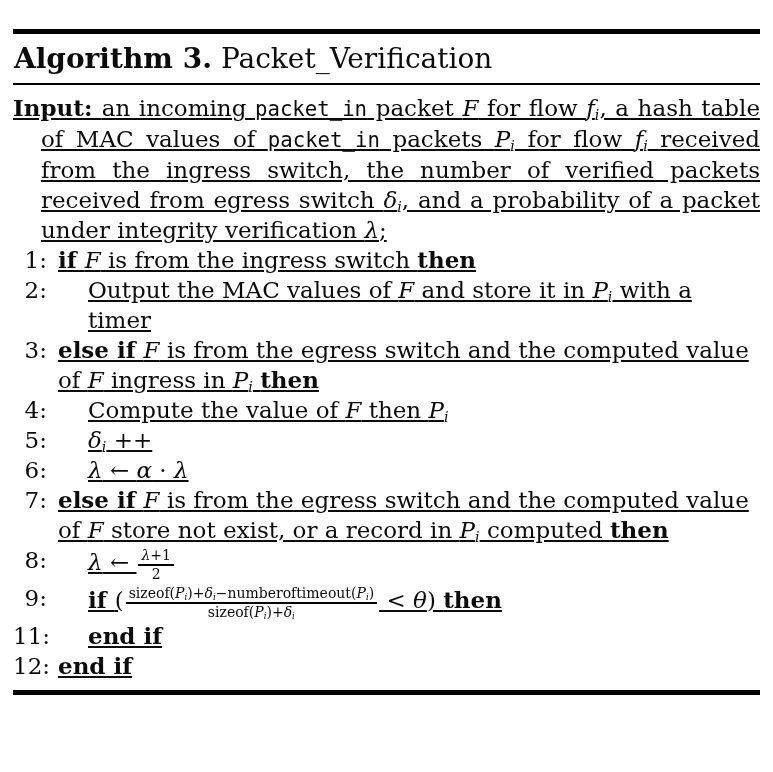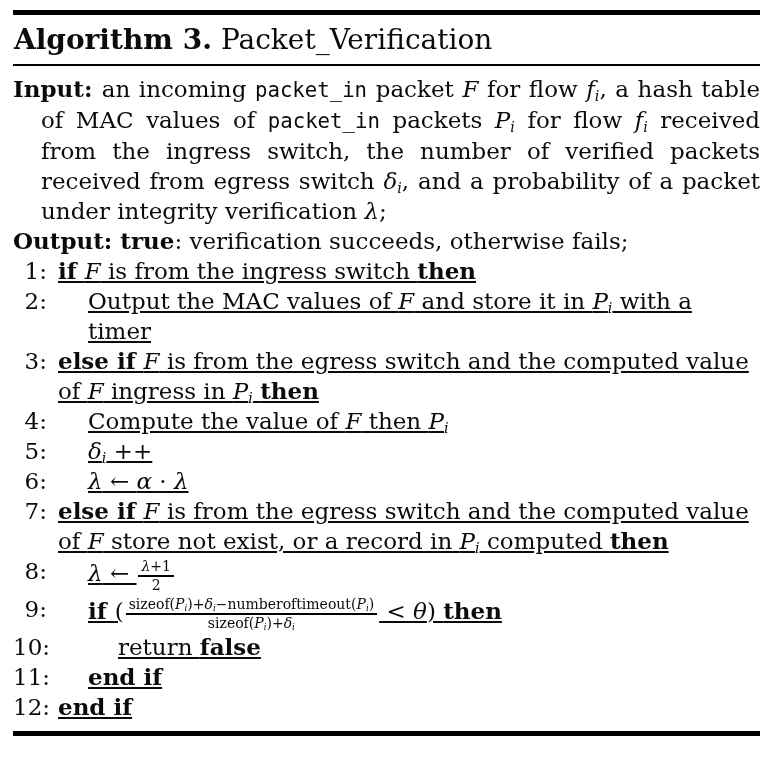--- a/index.html
+++ b/index.html
@@ -1,32 +1,32 @@
 <!DOCTYPE html>
 <html><head>
 <meta charset="utf-8">
 <style>
   html,body{margin:0;padding:0;background:#ffffff;}
   body{width:773px;height:772px;overflow:hidden;}
   .box{
     box-sizing:border-box;
     width:773px;height:616px;
-    padding:10px 13px 0 13px;
+    padding:29px 13px 0 13px;
     font-family:"DejaVu Serif","Liberation Serif",serif;
     color:#0b0b0b;
     font-size:23px;
     line-height:30px;
   }
   .rule-thick{height:5px;background:#000;}
   .rule-thin{height:2px;background:#000;}
   .head{padding:8px 1px 7px 1px;font-size:28px;line-height:34px;white-space:nowrap;}
   .head .label{font-weight:bold;}
   .head .title{margin-left:9px;}
   .algo-body{padding-top:8px;}
-  .hang{margin:0;padding-left:28px;text-indent:-28px;text-align:justify;}
+  .hang{margin:0;padding-left:28px;text-indent:-28px;text-align:justify;text-decoration:underline;}
   .outline{margin:0;}
   .algo-row{display:flex;}
   .ln{flex:0 0 34px;width:34px;text-align:right;padding-right:11px;}
   .content{flex:1;text-decoration:underline;}
   .lvl0{padding-left:0;}
   .lvl1{padding-left:30px;}
   .lvl2{padding-left:60px;}
   .b{font-weight:bold;}
   .i{font-style:italic;}
   .m{font-family:"DejaVu Sans Mono","Liberation Mono",monospace;font-size:0.9em;}
@@ -41,21 +41,20 @@
 <body>
 
 <div class="box">
   <div class="rule-thick"></div>
   <div class="head">
     <span class="label">Algorithm 3.</span><span class="title">Packet_Verification</span>
   </div>
   <div class="rule-thin"></div>
   <div class="algo-body">
     <p class="hang"><span class="b">Input: </span><span>an incoming </span><span class="m">packet_in</span><span> packet </span><span class="cal">F</span><span> for flow </span><span class="i">f</span><span class="i sub">i</span><span>, a hash table of MAC values of </span><span class="m">packet_in</span><span> packets </span><span class="cal">P</span><span class="i sub">i</span><span> for flow </span><span class="i">f</span><span class="i sub">i</span><span> received from the ingress switch, the number of verified packets received from egress switch </span><span class="i">δ</span><span class="i sub">i</span><span>, and a probability of a packet under integrity verification </span><span class="i">λ</span><span>;</span></p>
-    <p class="hang outline"><span class="b">Output: </span><span class="b">true</span><span>: verification succeeds, otherwise fails;</span></p>
     <div id="lines">
         <div class="algo-row">
           <div class="ln">1:</div>
           <div class="content lvl0"><span class="b">if </span><span class="cal">F</span><span> is from the ingress switch </span><span class="b">then</span></div>
         </div>
         <div class="algo-row">
           <div class="ln">2:</div>
           <div class="content lvl1"><span>Output the MAC values of </span><span class="cal">F</span><span> and store it in </span><span class="cal">P</span><span class="i sub">i</span><span> with a timer</span></div>
         </div>
         <div class="algo-row">
@@ -80,24 +79,20 @@
         </div>
         <div class="algo-row">
           <div class="ln">8:</div>
           <div class="content lvl1"><span class="i">λ</span><span> ← </span><span class="frac"><span class="fnum"><span class="i">λ</span><span>+1</span></span><span class="fden"><span>2</span></span></span></div>
         </div>
         <div class="algo-row">
           <div class="ln">9:</div>
           <div class="content lvl1"><span class="b">if </span><span>(</span><span class="frac"><span class="fnum"><span>sizeof(</span><span class="cal">P</span><span class="i sub">i</span><span>)+</span><span class="i">δ</span><span class="i sub">i</span><span>−numberoftimeout(</span><span class="cal">P</span><span class="i sub">i</span><span>)</span></span><span class="fden"><span>sizeof(</span><span class="cal">P</span><span class="i sub">i</span><span>)+</span><span class="i">δ</span><span class="i sub">i</span></span></span><span> &lt; </span><span class="i">θ</span><span>) </span><span class="b">then</span></div>
         </div>
         <div class="algo-row">
-          <div class="ln">10:</div>
-          <div class="content lvl2"><span>return </span><span class="b">false</span></div>
-        </div>
-        <div class="algo-row">
           <div class="ln">11:</div>
           <div class="content lvl1"><span class="b">end if</span></div>
         </div>
         <div class="algo-row">
           <div class="ln">12:</div>
           <div class="content lvl0"><span class="b">end if</span></div>
         </div>
       </div>
   </div>
   <div class="rule-thick rule-bottom"></div>

